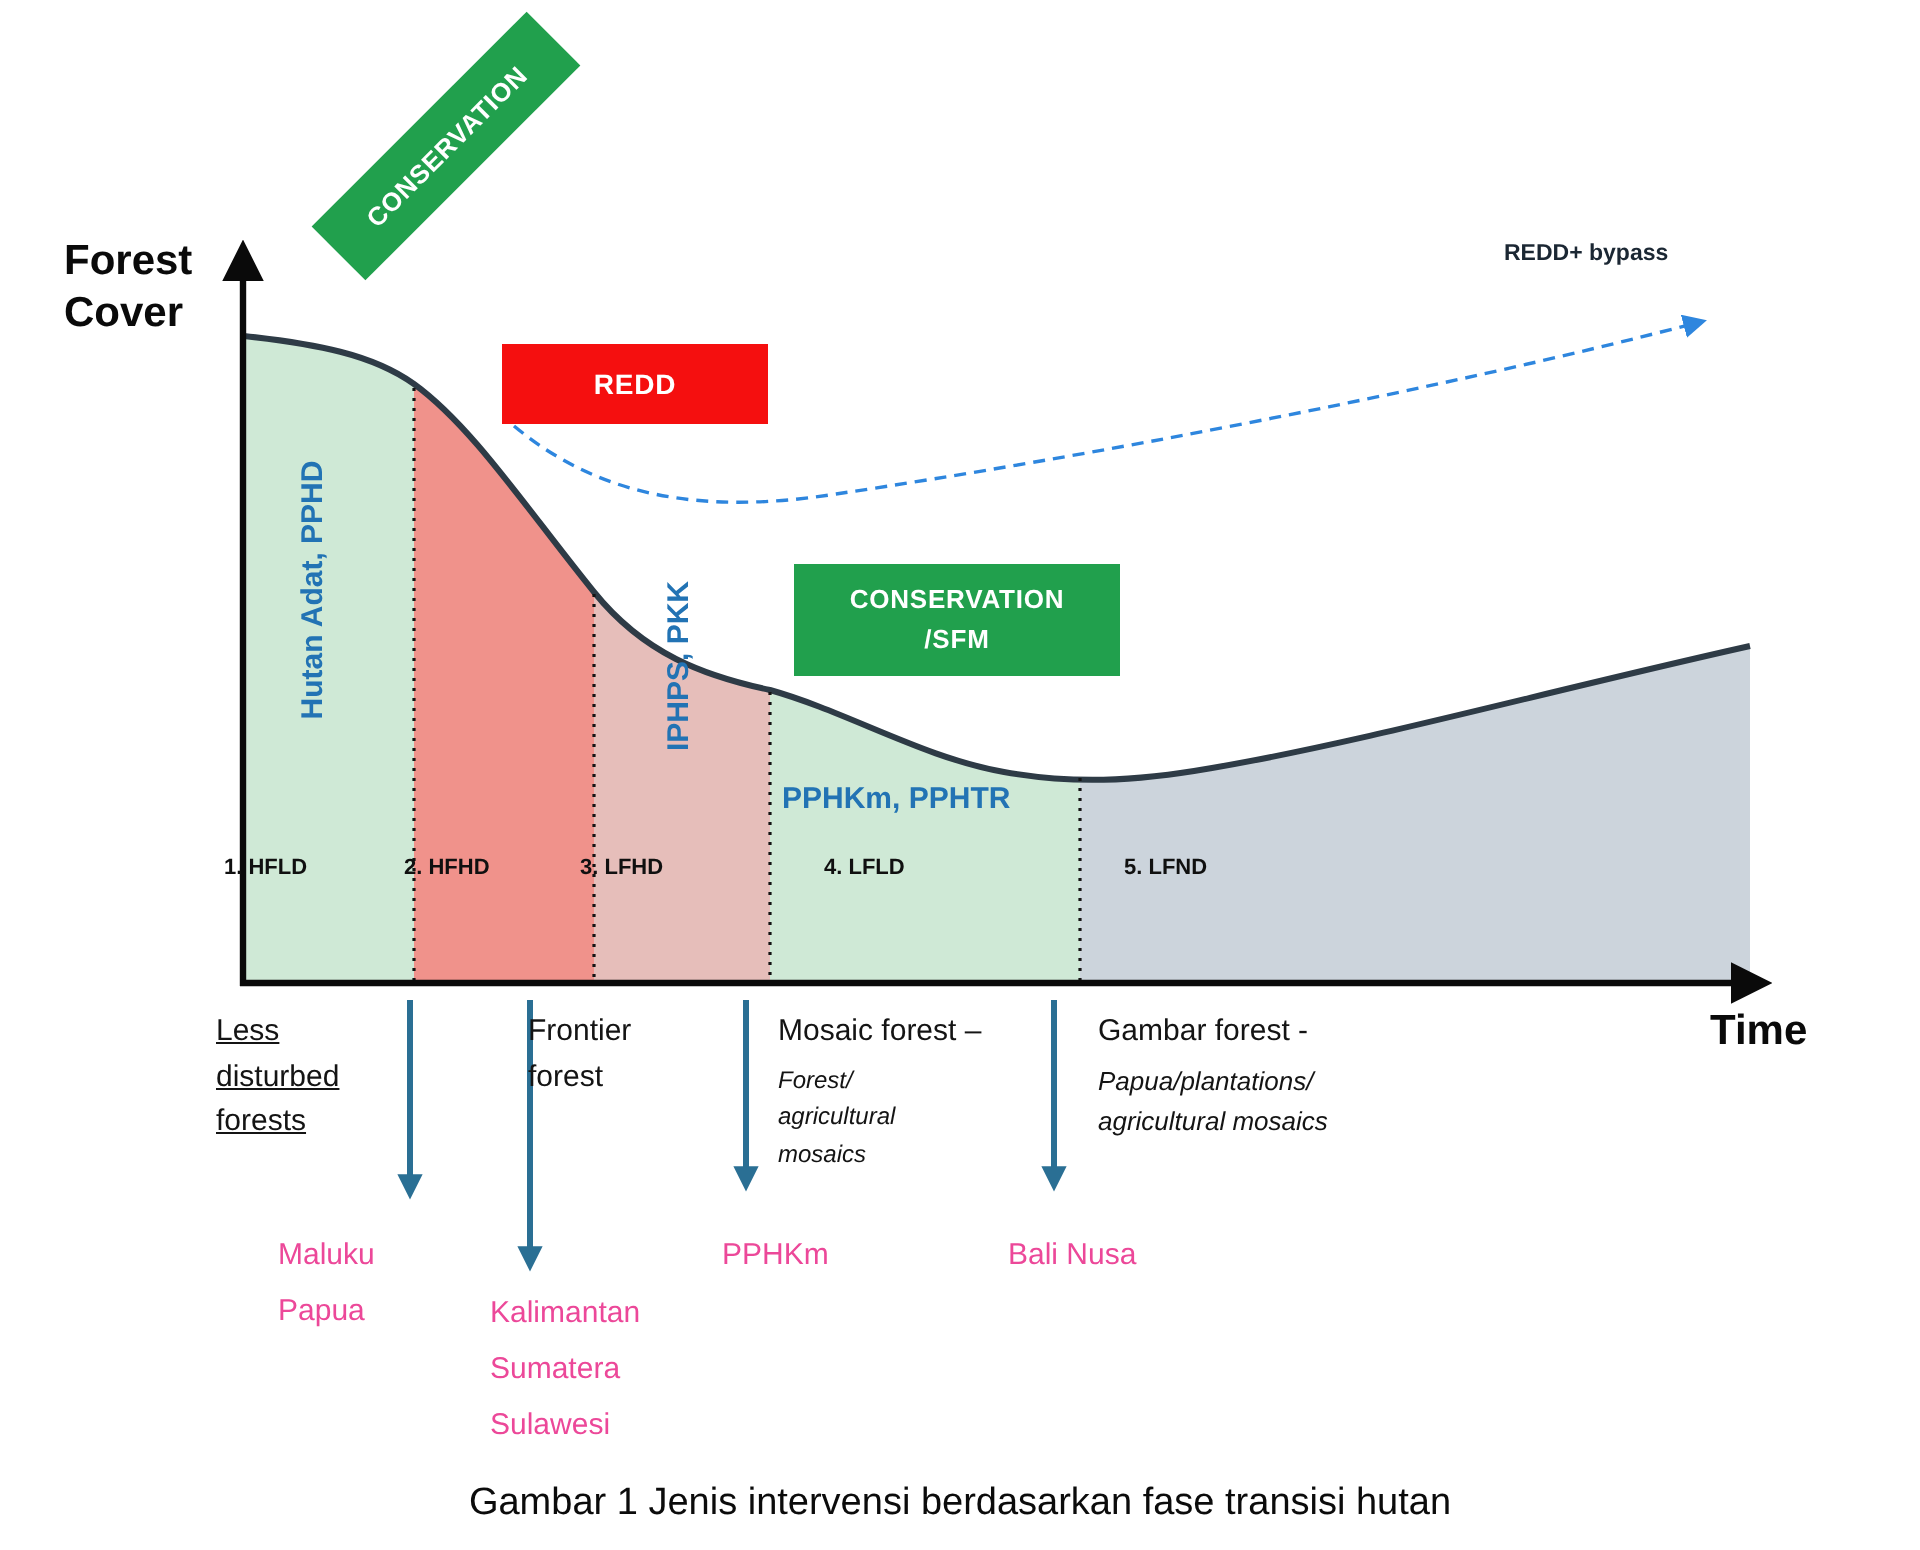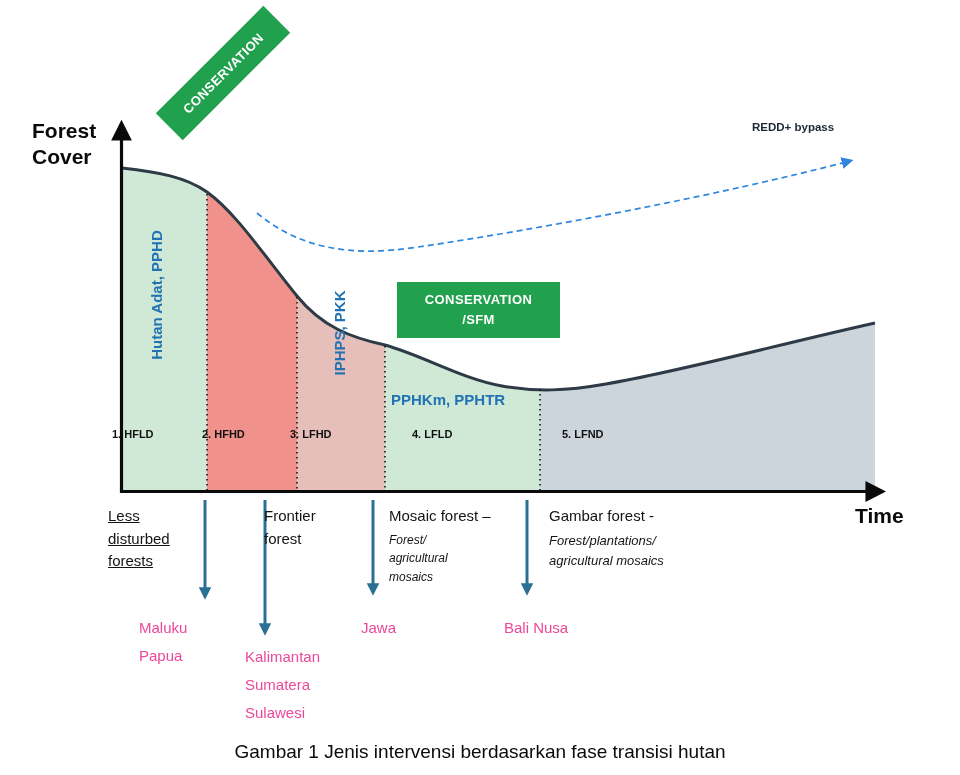--- a/index.html
+++ b/index.html
@@ -92,20 +92,21 @@
     <path stroke="#2a6f94" stroke-width="3" marker-end="url(#arrowSteel)" d="M 265 500 L 265 632"></path>
     <path stroke="#2a6f94" stroke-width="3" marker-end="url(#arrowSteel)" d="M 373 500 L 373 592"></path>
     <path stroke="#2a6f94" stroke-width="3" marker-end="url(#arrowSteel)" d="M 527 500 L 527 592"></path>
   </svg>
 
   <div class="abs axis-label pre" style="left:32px; top:118px;">Forest
 Cover</div>
   <div class="abs axis-label" style="left:855px; top:503px;">Time</div>
 
   <div class="abs badge badge-conservation" style="left:147px; top:54px;">CONSERVATION</div>
+  <div class="abs badge badge-redd" style="left:251px; top:172px;">REDD</div>
   <div class="abs badge badge-consfm pre" style="left:397px; top:282px;">CONSERVATION
 /SFM</div>
   <div class="abs bypass-label" style="left:752px; top:121px;">REDD+ bypass</div>
 
   <div class="abs intervention vert" style="left:63px; top:285px; width:190px; height:20px;">Hutan Adat, PPHD</div>
   <div class="abs intervention vert" style="left:282px; top:323px; width:118px; height:20px;">IPHPS, PKK</div>
   <div class="abs intervention" style="left:391px; top:391px;">PPHKm, PPHTR</div>
 
   <div class="abs phase-label" style="left:112px; top:428px;">1. HFLD</div>
   <div class="abs phase-label" style="left:202px; top:428px;">2. HFHD</div>
@@ -123,27 +124,27 @@
 forest</div>
   </div>
   <div class="abs foresttype" style="left:389px; top:505px;">
     <div class="pre">Mosaic forest –</div>
     <div class="sub pre">Forest/
 agricultural
 mosaics</div>
   </div>
   <div class="abs foresttype growing" style="left:549px; top:505px;">
     <div class="pre">Gambar forest -</div>
-    <div class="sub pre">Forest/plantations/
+    <div class="sub pre">Papua/plantations/
 agricultural mosaics</div>
   </div>
 
   <div class="abs region-label pre" style="left:139px; top:614px;">Maluku
 Papua</div>
   <div class="abs region-label pre" style="left:245px; top:643px;">Kalimantan
 Sumatera
 Sulawesi</div>
-  <div class="abs region-label pre" style="left:361px; top:614px;">Jawa</div>
+  <div class="abs region-label pre" style="left:361px; top:614px;">PPHKm</div>
   <div class="abs region-label pre" style="left:504px; top:614px;">Bali Nusa</div>
 
   <div class="abs caption" style="left:0; top:741px;">Gambar 1 Jenis intervensi berdasarkan fase transisi hutan</div>
 
 </div>
 
 </body></html>

